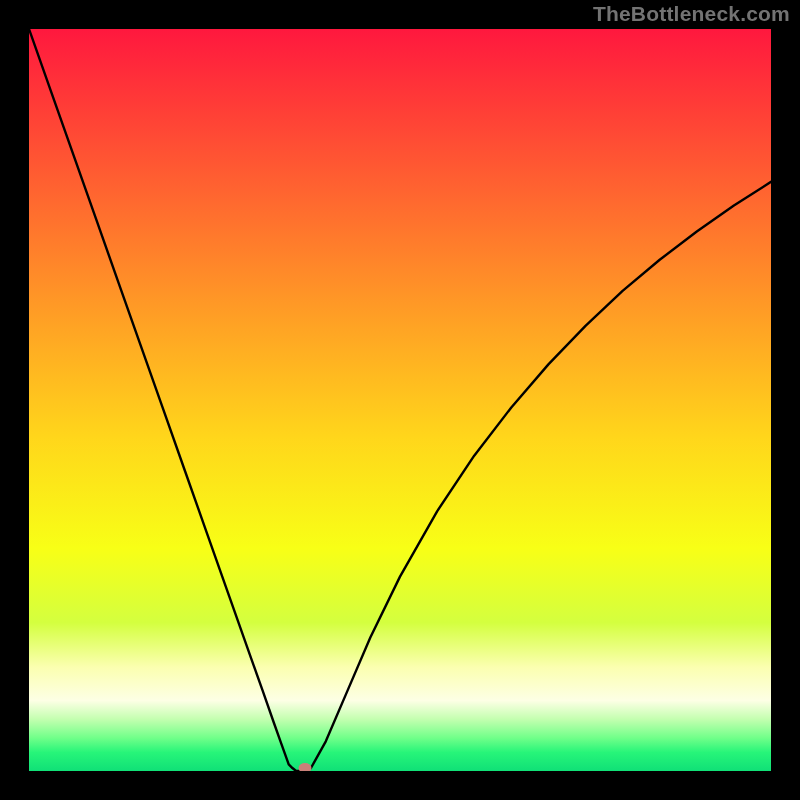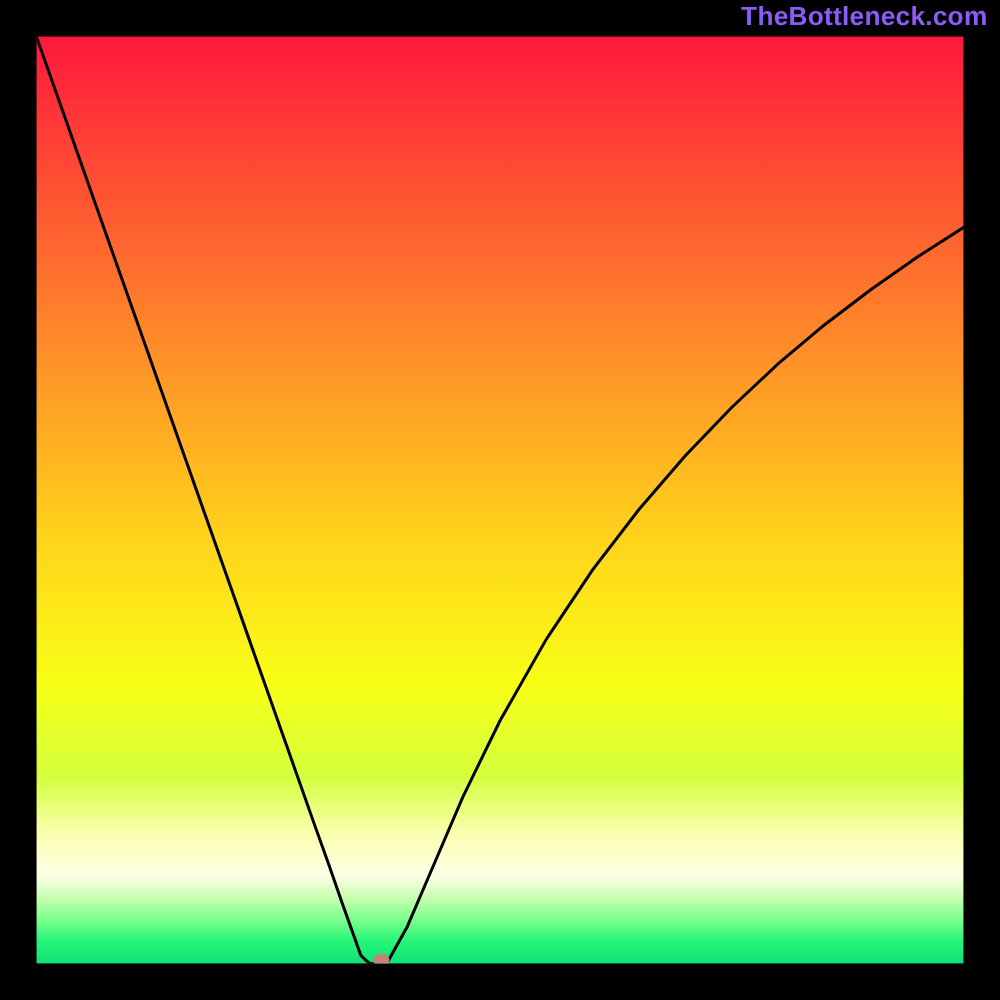--- a/index.html
+++ b/index.html
@@ -14,21 +14,21 @@
   .outer {
     position: relative;
     width: 800px;
     height: 800px;
     background: #000;
   }
   .watermark {
     position: absolute;
     top: 2px;
     right: 10px;
-    color: #8b5cf6;
+    color: #737373;
     font-size: 21px;
     font-weight: 600;
     letter-spacing: 0.2px;
     z-index: 10;
   }
   .plot-area {
     position: absolute;
     left: 29px;
     top: 29px;
     width: 742px;

